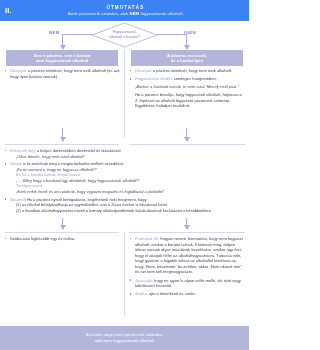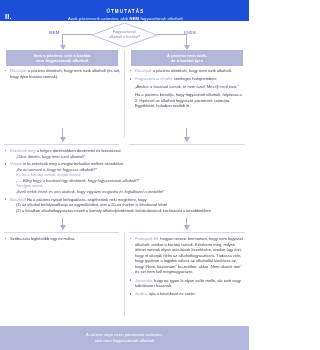--- a/index.html
+++ b/index.html
@@ -10,22 +10,22 @@
     font-family:"Liberation Sans", sans-serif;
     color:#3c3c50;
     overflow:hidden;
     position:relative;
   }
   .page{position:relative;width:249px;height:350px;box-sizing:border-box;}
 
   
   .header{
     position:absolute;left:0;top:0;width:249px;height:21px;
-    background:#1d4ed8;
-    display:flex;align-items:flex-end;
+    background:#3b82f6;
+    display:flex;align-items:center;
   }
   .header .roman{
     color:#ffffff;font-weight:bold;font-size:7.5px;
     padding-left:5px;padding-right:4px;letter-spacing:.2px;
     flex:0 0 auto;
   }
   .header .htext{
     flex:1 1 auto;text-align:center;padding-right:14px;
     line-height:1.25;
   }

